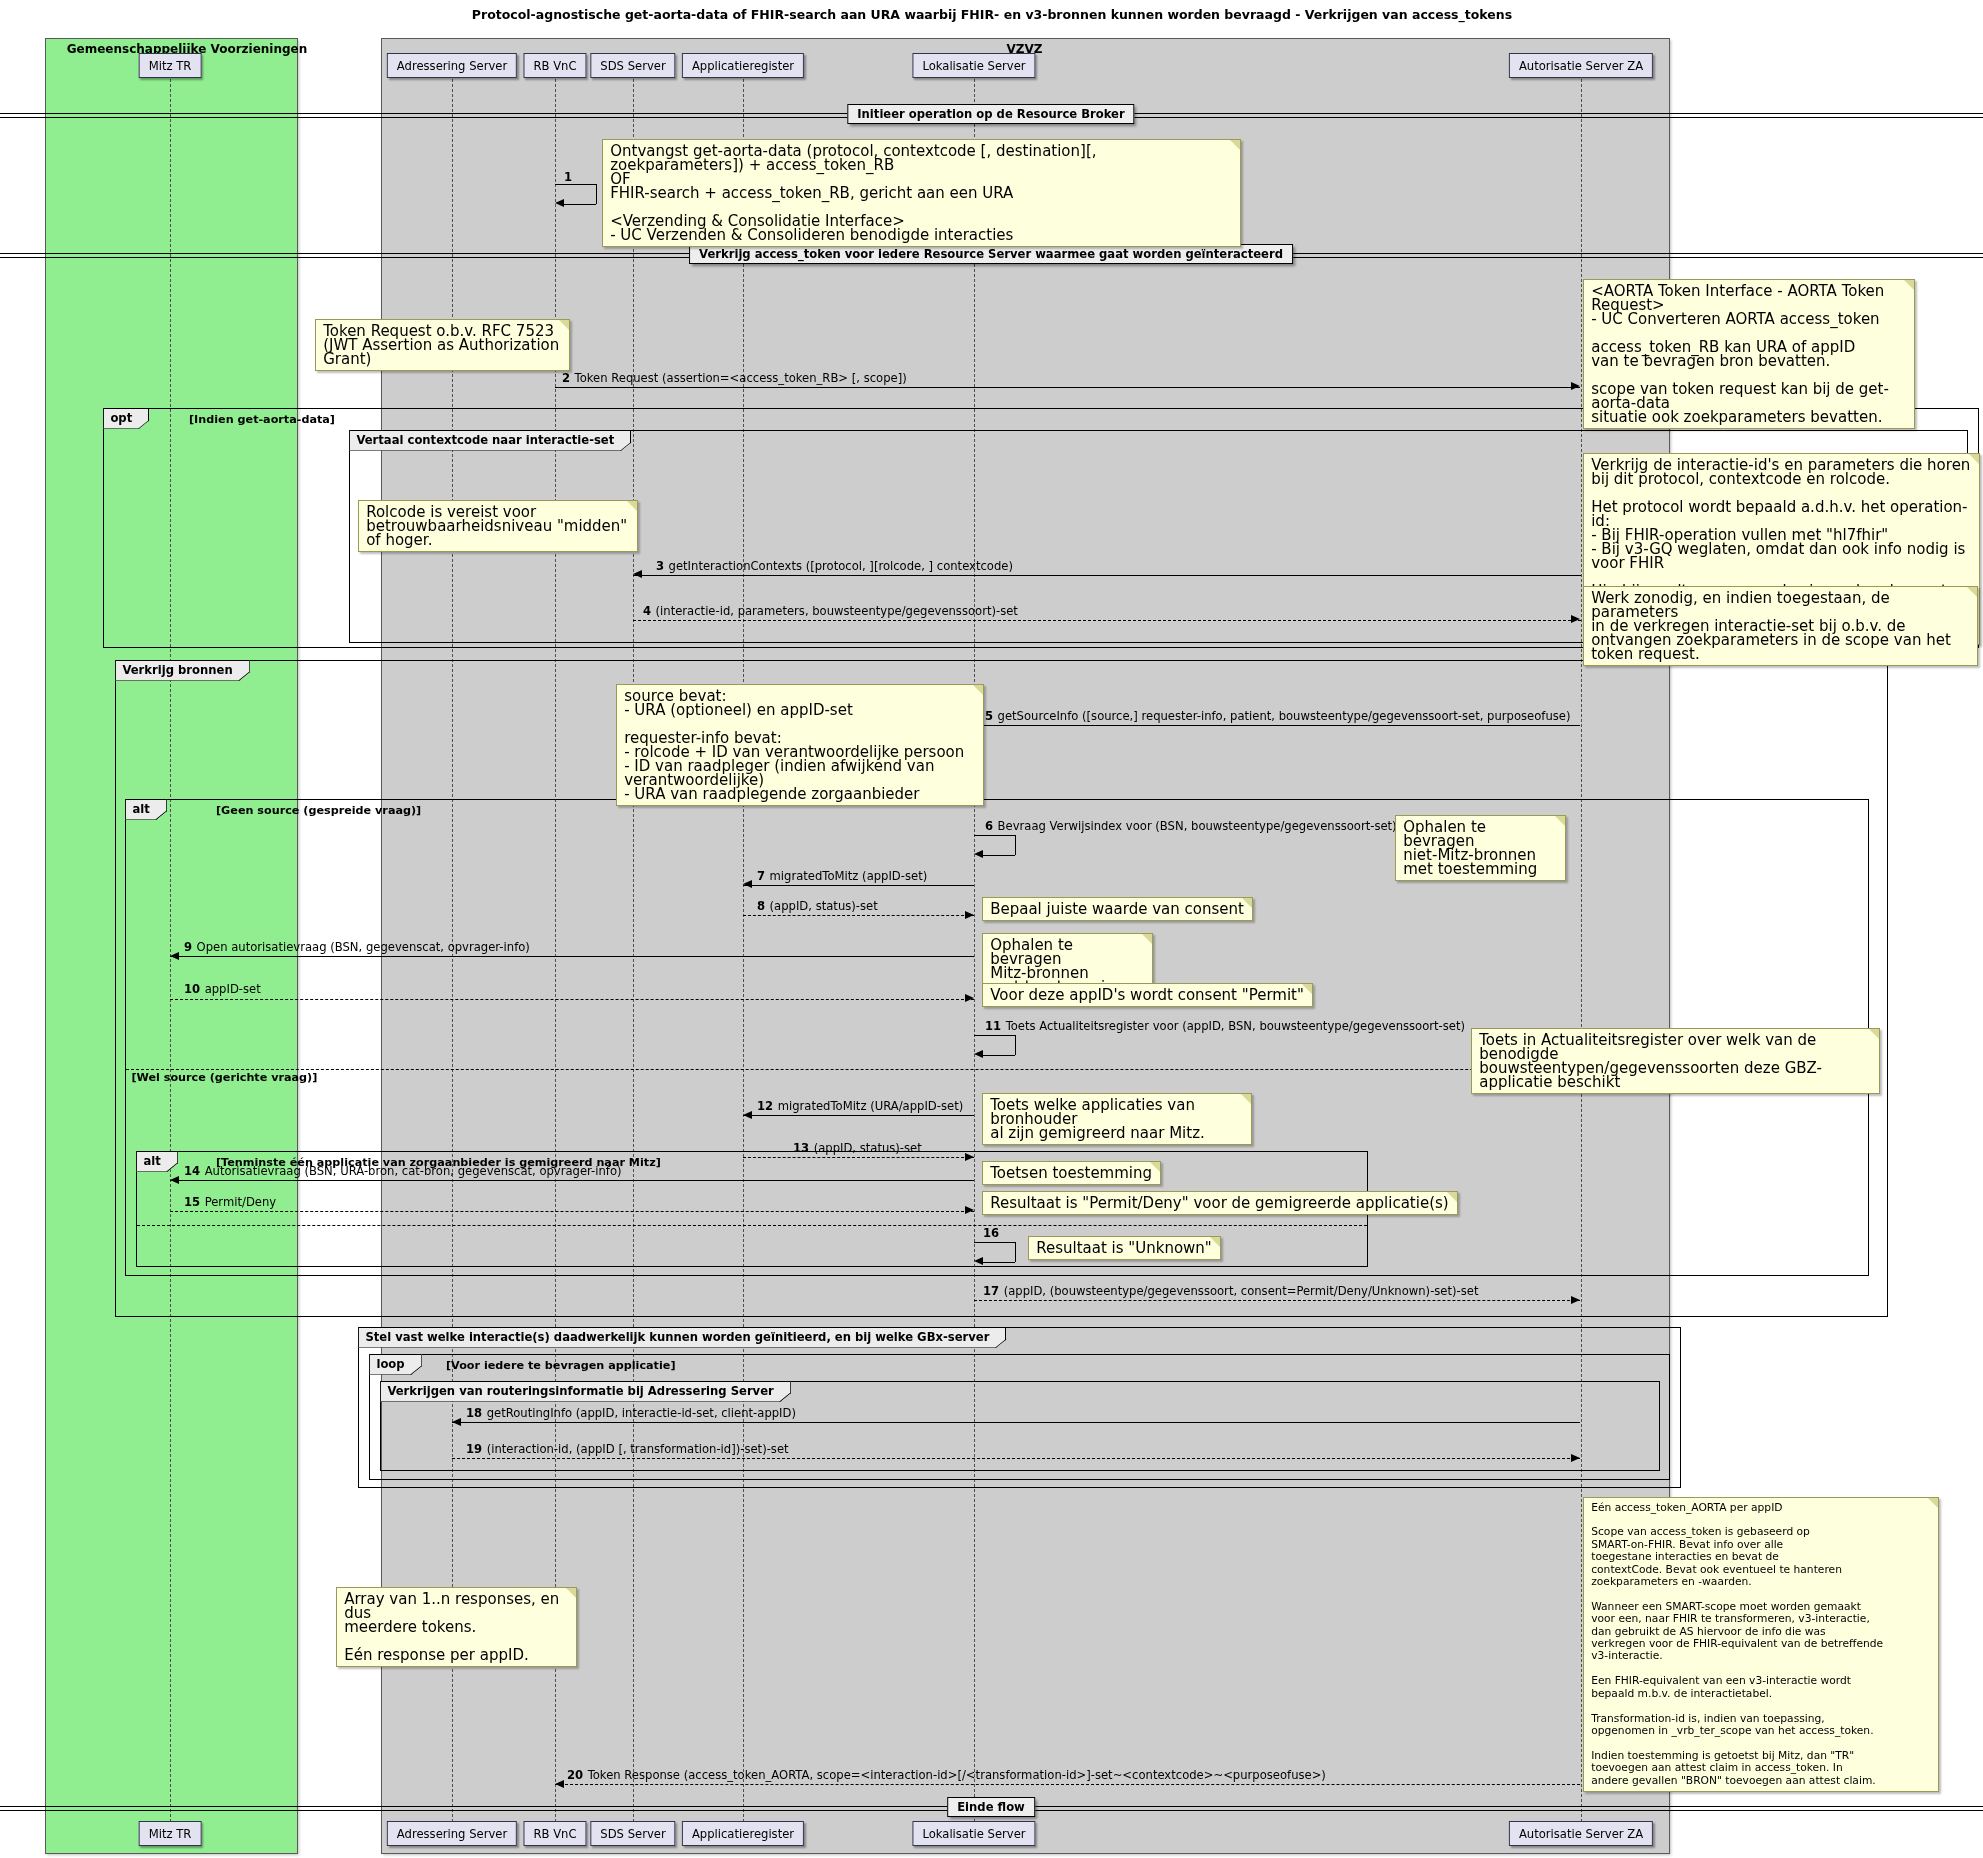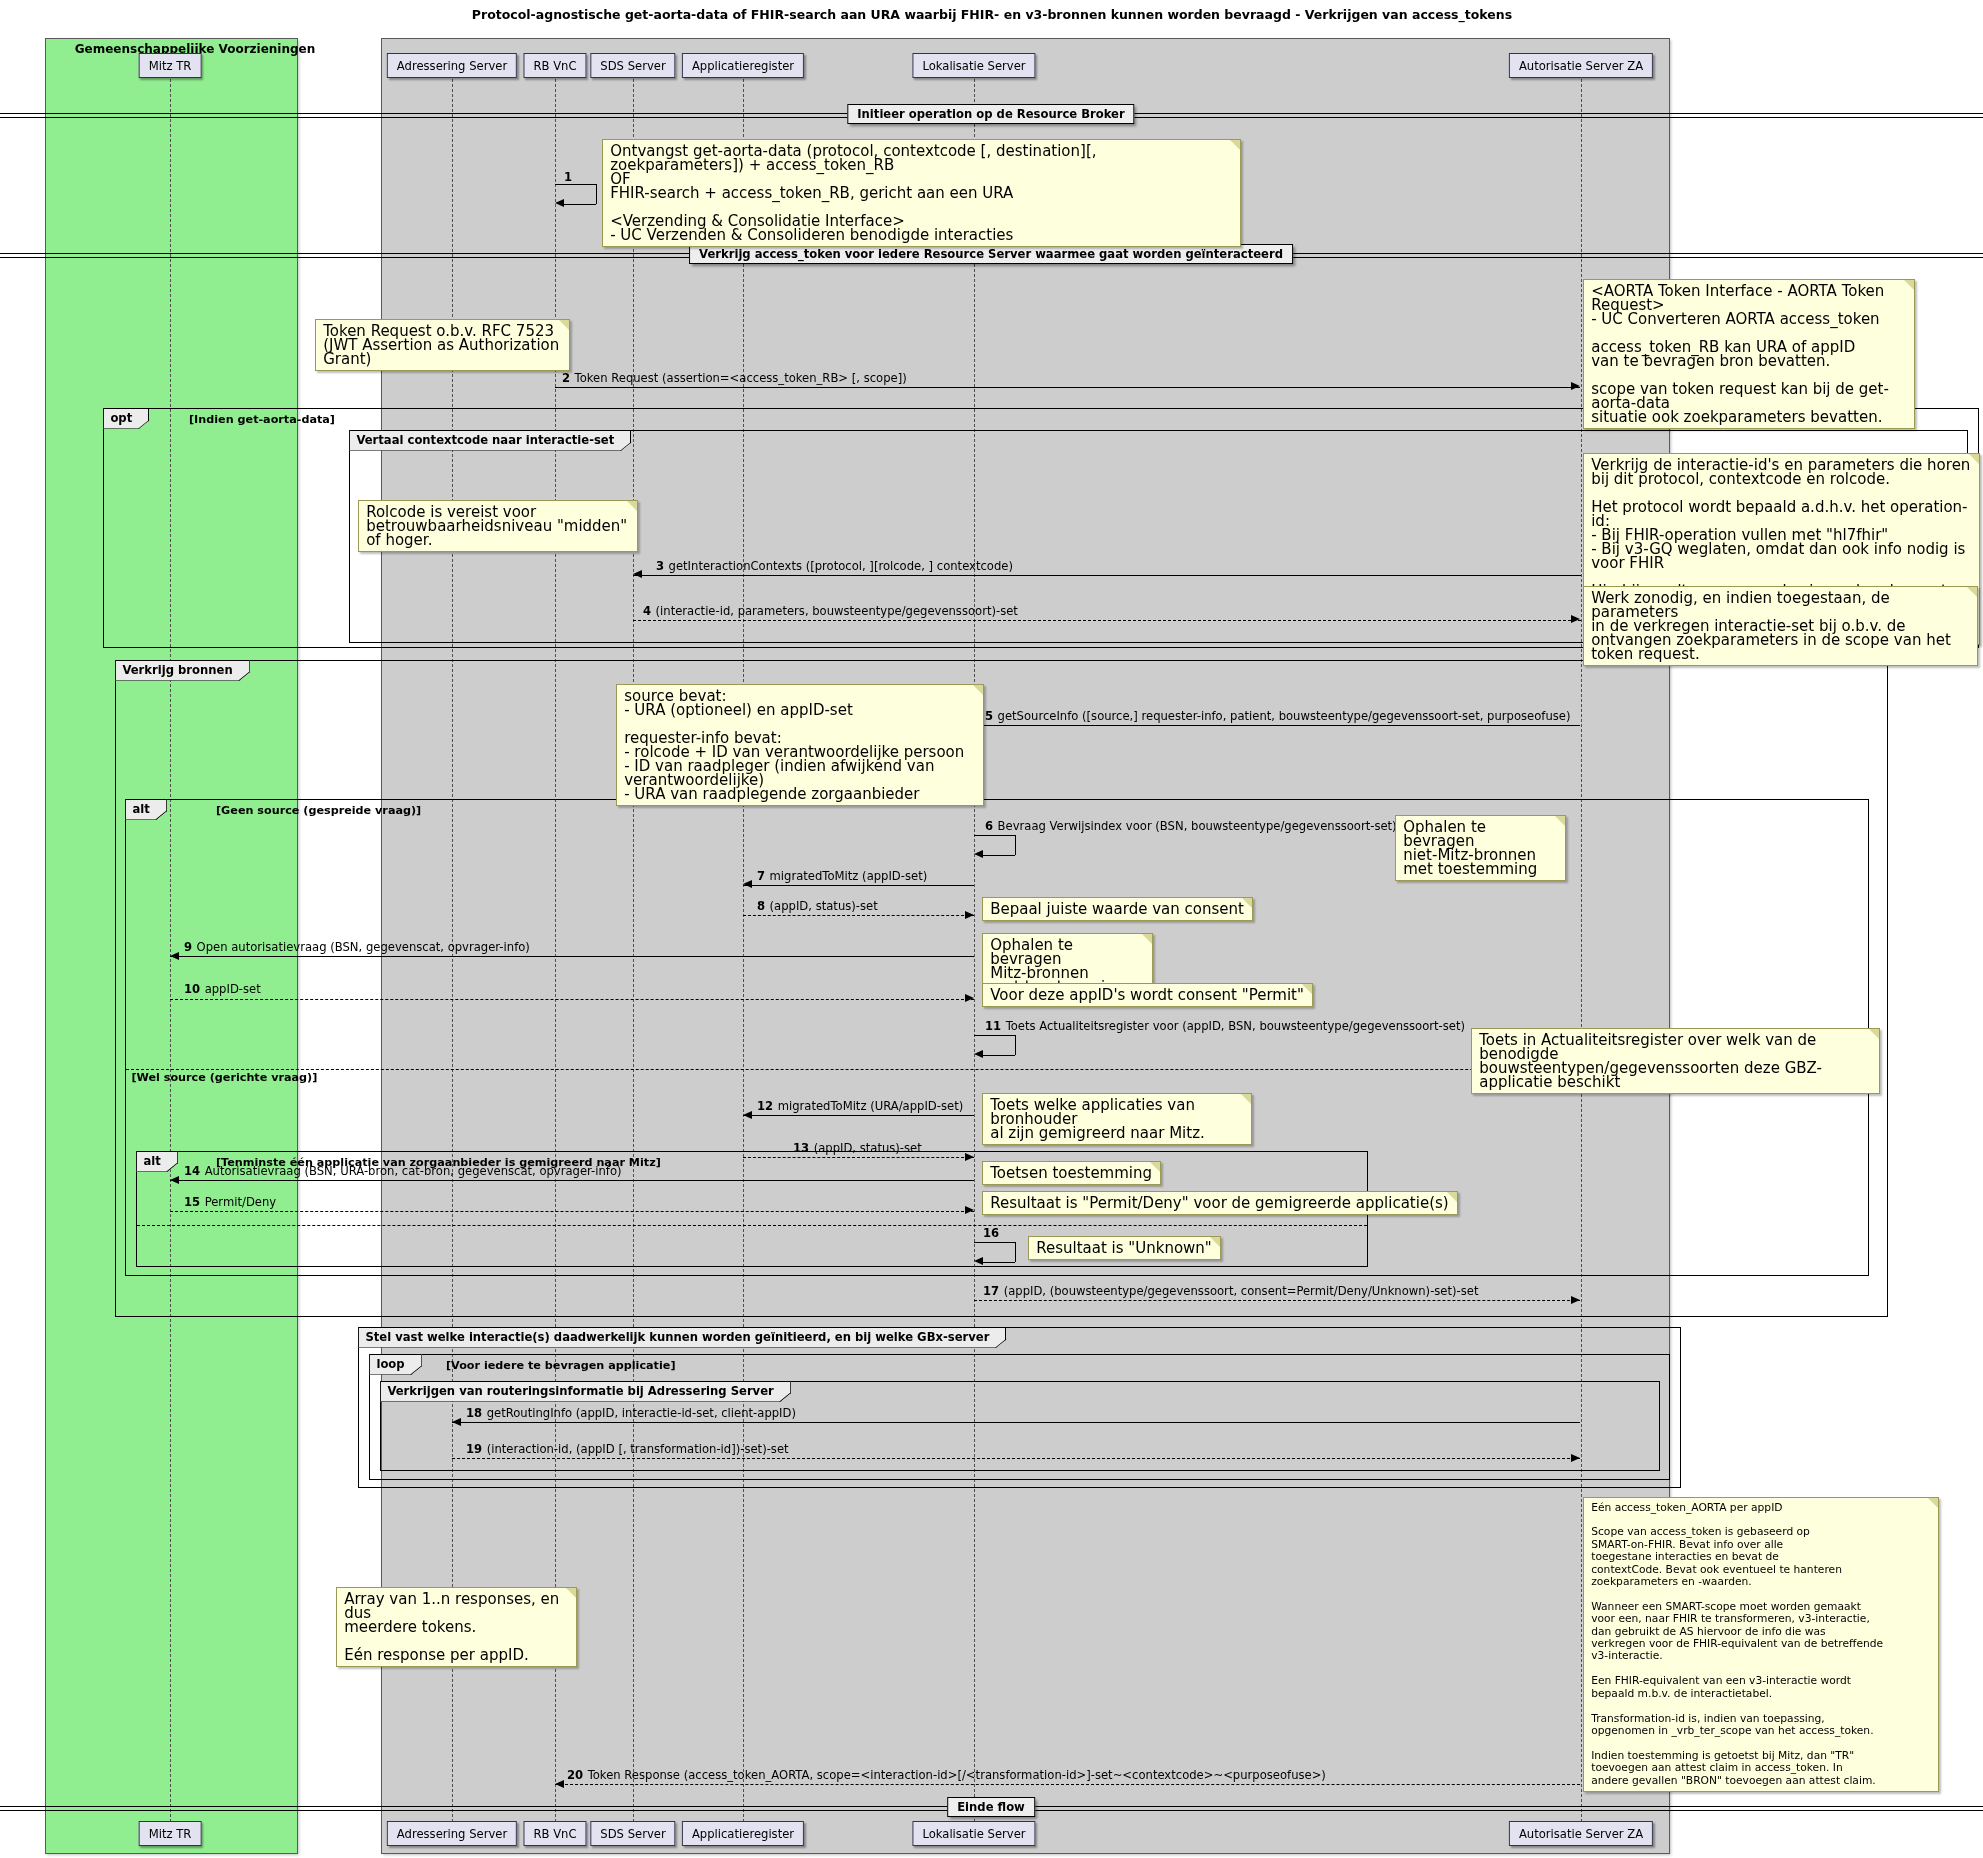--- a/index.html
+++ b/index.html
@@ -47,22 +47,23 @@
   .note::before{content:"";position:absolute;top:0;right:0;width:0;height:0;
         border-top:10.7px solid #d9d99a;border-left:10.7px solid transparent;}
   .note.tight{font-size:10.7px;line-height:12.4px;}
 </style>
 </head>
 <body>
 
 <div id="canvas">
 
   <div class="gbox" style="left:45px;top:38px;width:251px;height:1814px;background:#90EE90;"></div>
-  <div class="boxlabel" style="left:45px;top:42px;width:284px;padding-left:8px;">Gemeenschappelijke Voorzieningen</div>
+  <div class="boxlabel" style="left:45px;top:42px;width:284px;">Gemeenschappelijke Voorzieningen</div>
   <div class="gbox" style="left:381px;top:38px;width:1287px;height:1814px;background:#CDCDCD;"></div>
+  <div class="boxlabel" style="left:381px;top:42px;width:1287px;">VZVZ</div>
 
   <div class="life" style="left:170px;"></div>
   <div class="life" style="left:452px;"></div>
   <div class="life" style="left:555px;"></div>
   <div class="life" style="left:633px;"></div>
   <div class="life" style="left:743px;"></div>
   <div class="life" style="left:974px;"></div>
   <div class="life" style="left:1581px;"></div>
 
   <div class="divrule" style="top:113px;"></div>

